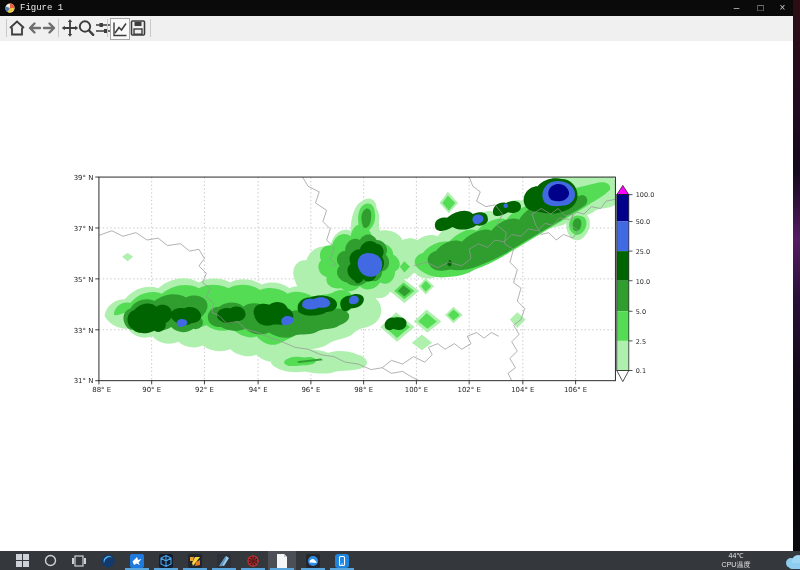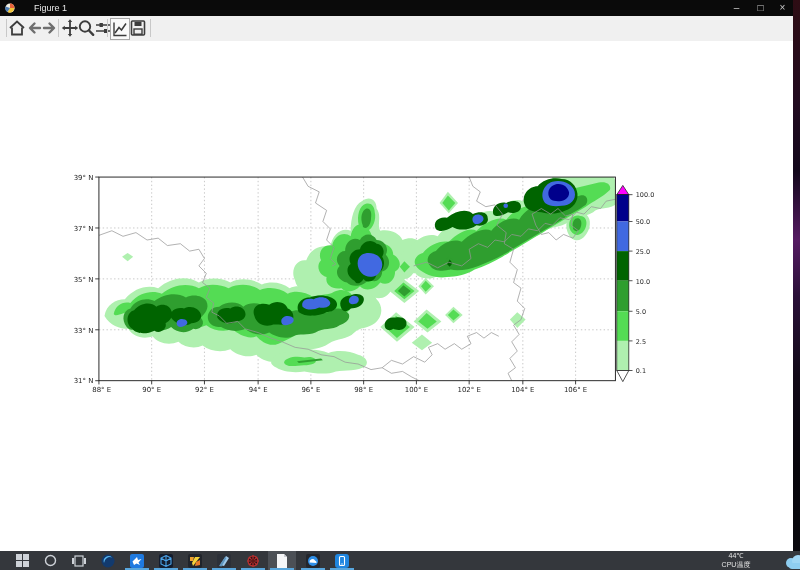--- a/index.html
+++ b/index.html
@@ -2,21 +2,21 @@
 <html><head>
 <meta charset="utf-8">
 <style>
   html,body{margin:0;padding:0;}
   .screen{position:relative;width:800px;height:570px;overflow:hidden;
     font-family:"Liberation Sans",sans-serif;
     background:linear-gradient(180deg,#2e0d14 0%,#220b20 18%,#13081c 30%,#551b62 42%,#2a1038 52%,#120a18 66%,#08060c 82%,#0a0a0e 100%);}
   
   .win{position:absolute;left:0;top:0;width:793px;height:551px;background:#fff;}
   .titlebar{position:absolute;left:0;top:0;width:793px;height:16px;background:#0a0a0a;display:flex;align-items:center;}
-  .titlebar .title{color:#e8e8e8;font-size:9px;margin-left:19px;}
+  .titlebar .title{color:#e8e8e8;font-size:9px;margin-left:5px;font-family:Liberation Mono, monospace;}
   .mpl-ico{margin-left:5px;width:10px;height:10px;}
   .winctl{position:absolute;top:0;height:16px;width:25px;color:#c9c9c9;font-size:10px;line-height:15px;text-align:center;}
   .ctl-min{right:44px}.ctl-max{right:20px}.ctl-close{right:-2px}
   .toolbar{position:absolute;left:0;top:16px;width:793px;height:25px;background:#f0f0f0;border-bottom:1px solid #dcdcdc;}
   .tbtn{position:absolute;top:2px;width:18px;height:20px;}
   .tsep{position:absolute;top:3px;width:1px;height:18px;background:#c8c8c8;}
   .boxed{border:1px solid #a8a8a8;background:#fafafa;}
   
   .canvas{position:absolute;left:0;top:41px;width:793px;height:510px;background:#ffffff;}
   .figsvg{position:absolute;left:0;top:0;}

